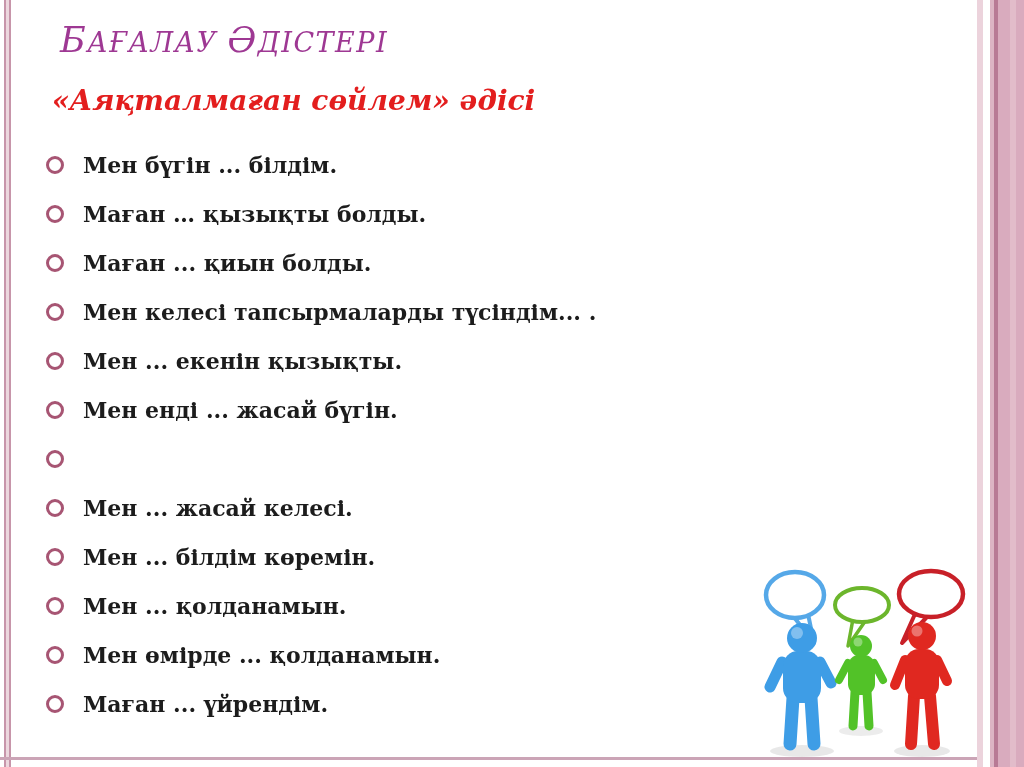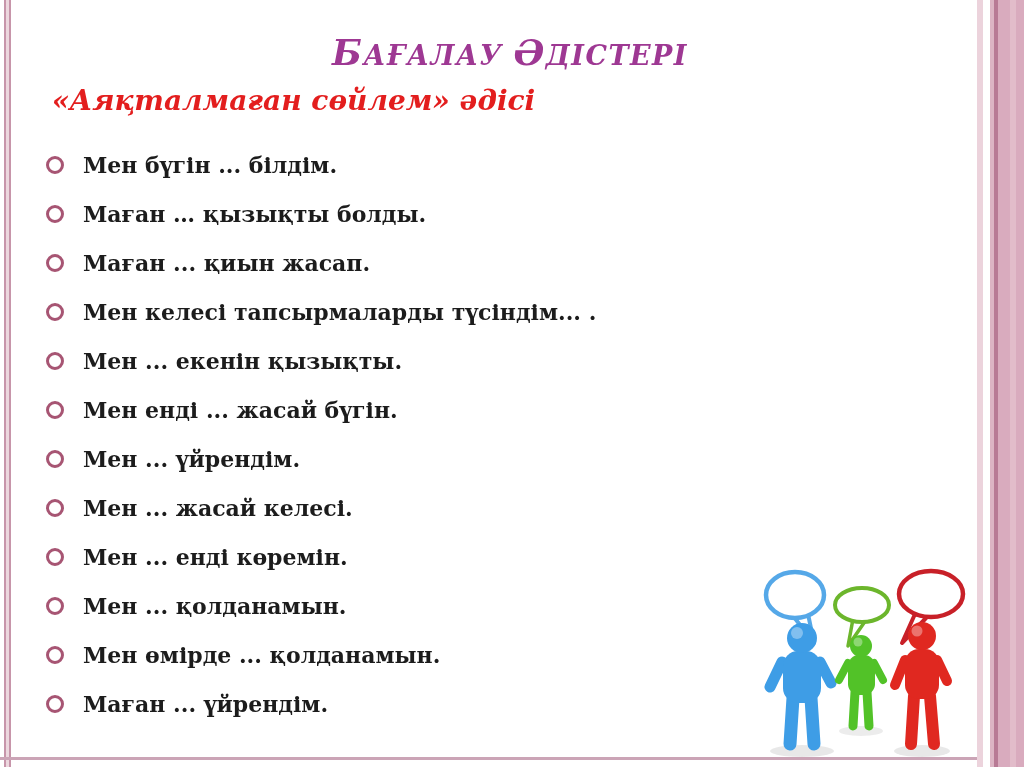--- a/index.html
+++ b/index.html
@@ -27,25 +27,23 @@
       #dcb4c4 13px 17px,
       var(--border-pink-dark) 17px 21px,
       var(--border-pink) 21px 33px,
       #e2bcca 33px 39px,
       var(--border-pink) 39px 47px);
   }
 
   
   .title{
     position:absolute;top:20px;left:60px;width:900px;
-    text-align:center;
-    font-style:italic;font-weight:bold;
+    font-style:italic;font-weight:normal;
     font-size:27px;letter-spacing:1.5px;
     color:var(--title-accent);
-    margin-top:12px;
   }
   .title .cap{font-size:35px;}
   .title .word{white-space:nowrap;}
 
   
   .subtitle{
     position:absolute;top:84px;left:52px;
     font-style:italic;font-weight:bold;
     font-size:28px;
     color:var(--subtitle-red);
@@ -83,45 +81,44 @@
       <li>
         <span class="ring"></span>
         <span>Мен бүгін ... білдім.</span>
       </li>
       <li>
         <span class="ring"></span>
         <span>Маған … қызықты болды.</span>
       </li>
       <li>
         <span class="ring"></span>
-        <span>Маған ... қиын жасап.</span>
+        <span>Маған ... қиын болды.</span>
       </li>
       <li>
         <span class="ring"></span>
         <span>Мен келесі тапсырмаларды түсіндім... .</span>
       </li>
       <li>
         <span class="ring"></span>
         <span>Мен ... екенін қызықты.</span>
       </li>
       <li>
         <span class="ring"></span>
         <span>Мен енді ... жасай бүгін.</span>
       </li>
       <li>
         <span class="ring"></span>
-        <span>Мен ... үйрендім.</span>
       </li>
       <li>
         <span class="ring"></span>
         <span>Мен ... жасай келесі.</span>
       </li>
       <li>
         <span class="ring"></span>
-        <span>Мен ... енді көремін.</span>
+        <span>Мен ... білдім көремін.</span>
       </li>
       <li>
         <span class="ring"></span>
         <span>Мен ... қолданамын.</span>
       </li>
       <li>
         <span class="ring"></span>
         <span>Мен өмірде ... қолданамын.</span>
       </li>
       <li>

